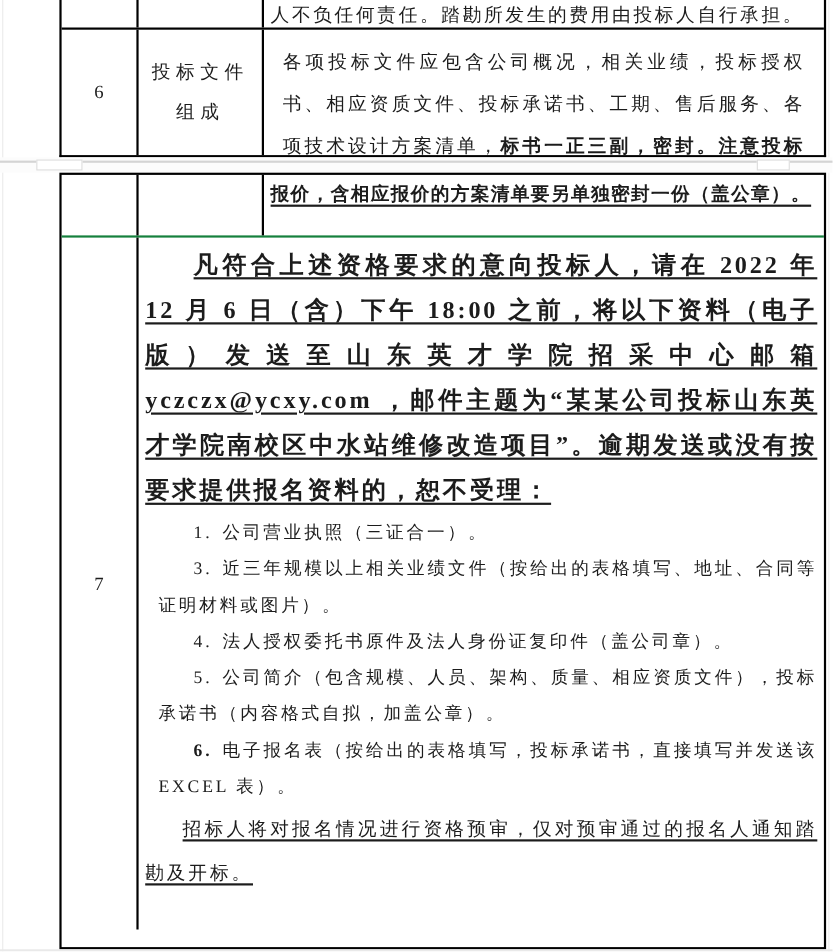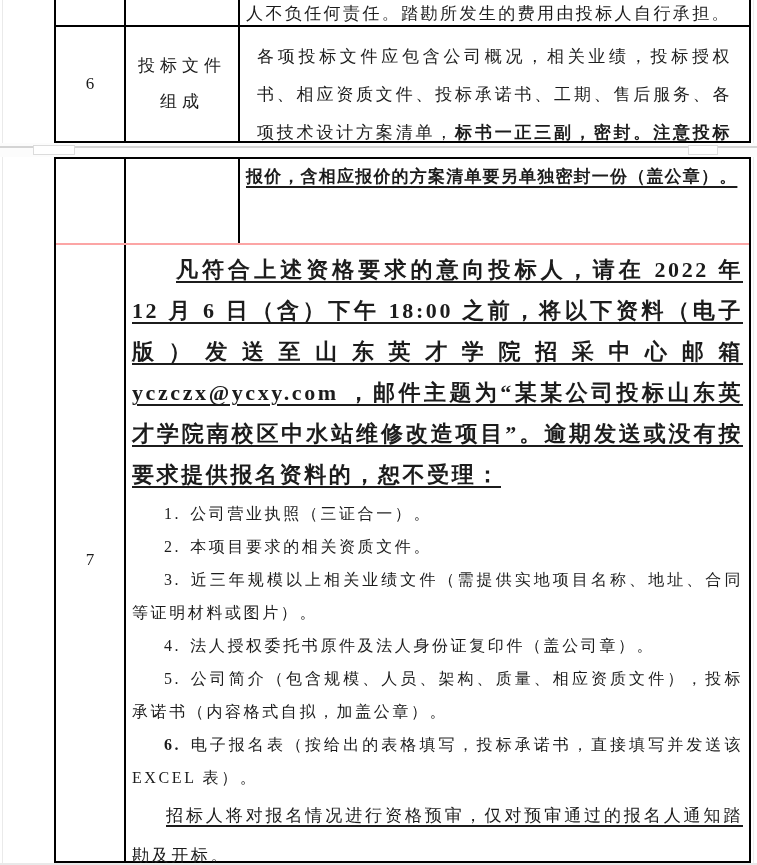--- a/index.html
+++ b/index.html
@@ -35,21 +35,21 @@
   .cell-label{
     width:114px;flex:0 0 114px;border-right:2px solid #000;
     display:flex;align-items:center;justify-content:center;
     font-size:17px;letter-spacing:5px;text-align:center;line-height:36px;
     padding:0 3px;
   }
   .cell-content{flex:1 1 auto;padding:0 6px;overflow:hidden;}
 
   .row-prev{height:27px;border-bottom:2px solid #000;}
   .row6-p1{height:114px;}
-  .row6-cont{height:86px;border-bottom:2px solid #fca5a5;}
+  .row6-cont{height:57px;border-bottom:2px solid #15803d;}
   .row7{height:629px;}
 
   
   .doc-line{
     font-size:17px;line-height:27px;letter-spacing:2.4px;
     text-align:justify;white-space:nowrap;
   }
   .row6-text{
     font-size:17px;line-height:38px;letter-spacing:2.4px;
     text-align:justify;margin:11px;padding-top:0;
@@ -62,21 +62,21 @@
     font-weight:bold;text-decoration:underline;text-underline-offset:4px;text-decoration-thickness:1.5px;
     padding-top:5px;white-space:nowrap;
   }
 
   .row7-content{padding-top:4px;}
   .intro{
     margin:0;font-size:22px;line-height:41px;letter-spacing:2.6px;
     text-align:justify;text-indent:2em;font-weight:bold;
     text-decoration:underline;text-underline-offset:4px;text-decoration-thickness:1.5px;
   }
-  .item-list{margin:2px 0 0 0;}
+  .item-list{margin:2px 0 0 12px;}
   .list-item{
     margin:0;font-size:16px;line-height:33px;letter-spacing:2.6px;
     text-align:justify;text-indent:2em;
   }
   .item-num{margin-right:9px;}
   .closing{
     margin:2px 0 0 0;font-size:17px;line-height:40px;letter-spacing:2.6px;
     text-align:justify;text-indent:2em;
     text-decoration:underline;text-underline-offset:4px;text-decoration-thickness:1.5px;
   }
@@ -132,22 +132,21 @@
     </div>
     <div class="trow row7">
       <div class="cell cell-num">
         <span>7</span>
       </div>
       <div class="cell cell-content row7-content">
         <p class="intro">凡符合上述资格要求的意向投标人，请在 2022 年 12 月 6 日（含）下午 18:00 之前，将以下资料（电子版）发送至山东英才学院招采中心邮箱 yczczx@ycxy.com ，邮件主题为“某某公司投标山东英才学院南校区中水站维修改造项目”。逾期发送或没有按要求提供报名资料的，恕不受理：</p>
         <div class="item-list">
 
         <p class="list-item" style=""><span class="item-num">1.</span><span>公司营业执照（三证合一）。</span></p>
-            <p class="list-item" style=""><span class="item-num">2.</span><span>本项目要求的相关资质文件。</span></p>
-            <p class="list-item" style=""><span class="item-num">3.</span><span>近三年规模以上相关业绩文件（需提供实地项目名称、地址、合同等证明材料或图片）。</span></p>
+            <p class="list-item" style=""><span class="item-num">3.</span><span>近三年规模以上相关业绩文件（按给出的表格填写、地址、合同等证明材料或图片）。</span></p>
             <p class="list-item" style=""><span class="item-num">4.</span><span>法人授权委托书原件及法人身份证复印件（盖公司章）。</span></p>
             <p class="list-item" style=""><span class="item-num">5.</span><span>公司简介（包含规模、人员、架构、质量、相应资质文件），投标承诺书（内容格式自拟，加盖公章）。</span></p>
             <p class="list-item" style=""><span class="item-num bold">6.</span><span>电子报名表（按给出的表格填写，投标承诺书，直接填写并发送该 EXCEL 表）。</span></p>
           </div>
         <p class="closing">招标人将对报名情况进行资格预审，仅对预审通过的报名人通知踏勘及开标。</p>
       </div>
     </div>
   </div>
 
   <div class="bottom-gap"></div>

